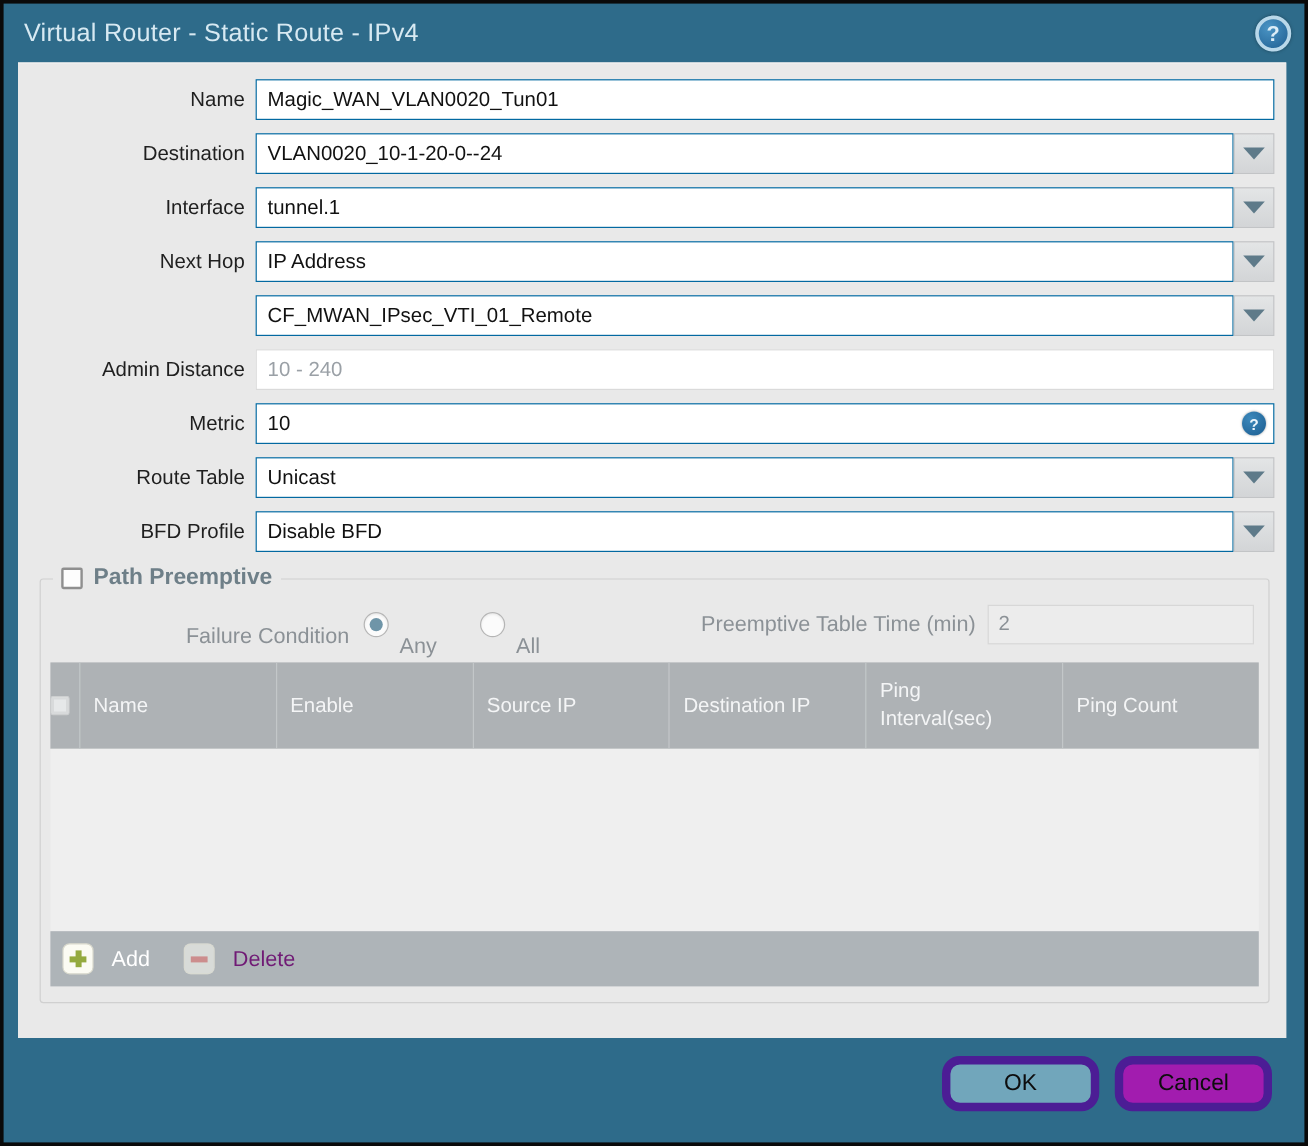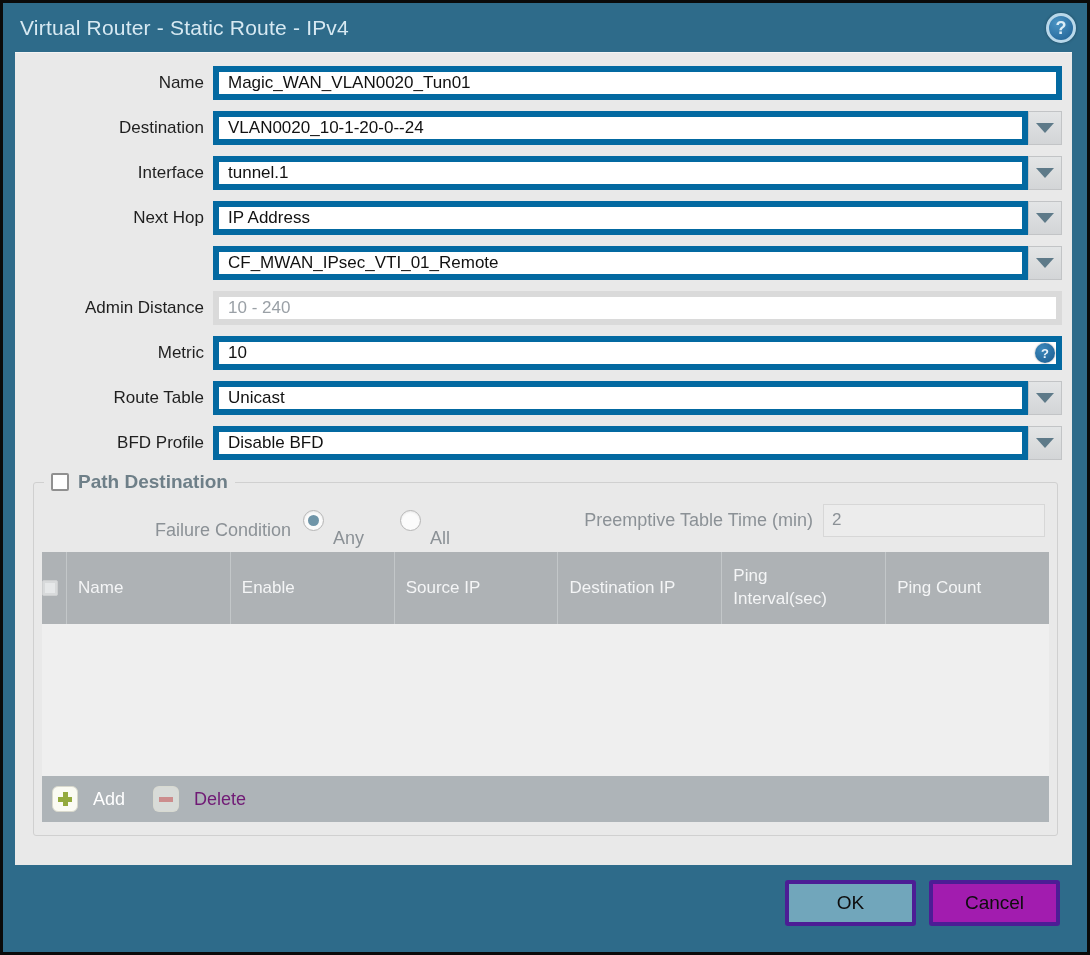--- a/index.html
+++ b/index.html
@@ -32,21 +32,21 @@
   }
 
   
   .row { display:flex; align-items:center; height:34px; margin:0 10px 11px 0; }
   .row > label {
     width:198px; text-align:right; padding-right:9px; font-size:17px; color:#1f1f1f;
     white-space:nowrap;
   }
   .input-wrap { flex:1; display:flex; height:34px; position:relative; }
   .txt {
-    flex:1; height:34px; border:6px solid #0369a1; background:#fff;
+    flex:1; height:34px; border:1px solid #0369a1; background:#fff;
     padding:0 9px; font-size:17px; color:#111; font-family:inherit; outline:none; min-width:0;
   }
   .txt::placeholder { color:#9aa0a6; }
   .txt.dim { border-color:#dadada; }
   .dd-btn {
     width:34px; height:34px; flex:0 0 34px;
     background:linear-gradient(#e3e5e6,#d3d5d7); border:1px solid #c2c4c6;
     display:flex; align-items:center; justify-content:center; cursor:pointer;
   }
   .tri { width:0; height:0; border-left:9px solid transparent; border-right:9px solid transparent; border-top:10px solid #5e7a89; }
@@ -105,21 +105,21 @@
   .sq-icon.plus::after  { width:5px; height:14px; left:10px; top:5px; }
   .sq-icon.minus { background:rgba(251,251,243,.55); border-color:rgba(217,217,205,.6); }
   .sq-icon.minus::before { width:14px; height:5px; left:5px; top:10px; background:#cc8d8d; }
   .action-label { font-size:18px; }
   .add .action-label { color:#ffffff; }
   .delete .action-label { color:#701a75; }
 
   
   .footer-buttons { position:absolute; right:27px; bottom:26px; display:flex; gap:13px; }
   .btn {
-    width:131px; height:46px; border:4px solid #4c1d95; border-radius:3px;
+    width:131px; height:46px; border:7px solid #4c1d95; border-radius:15px;
     font-size:19px; color:#0d0d0d; font-family:inherit; cursor:pointer;
     display:flex; align-items:center; justify-content:center;
   }
   .btn-ok { background:#71a6bb; }
   .btn-cancel { background:#a21caf; }
 </style>
 </head>
 <body>
 
 <div class="frame">
@@ -210,21 +210,21 @@
         <span class="dd-btn">
             <span class="tri"></span>
           </span>
       </div>
     </div>
 
     <fieldset class="pm">
       <legend>
         <span class="legend-inner">
           <span class="cb"></span>
-          <span class="pm-title">Path Destination</span>
+          <span class="pm-title">Path Preemptive</span>
         </span>
       </legend>
 
       <div class="fc-row">
         <span class="fc-label">Failure Condition</span>
         <span class="radio selected">
             <span class="dot"></span>
           </span>
         <span class="radio-label">Any</span>
         <span class="radio"></span>

